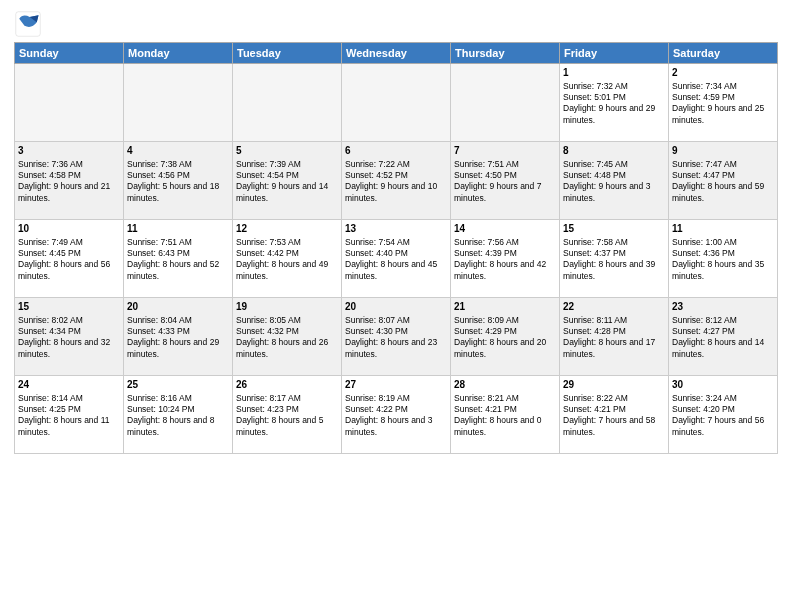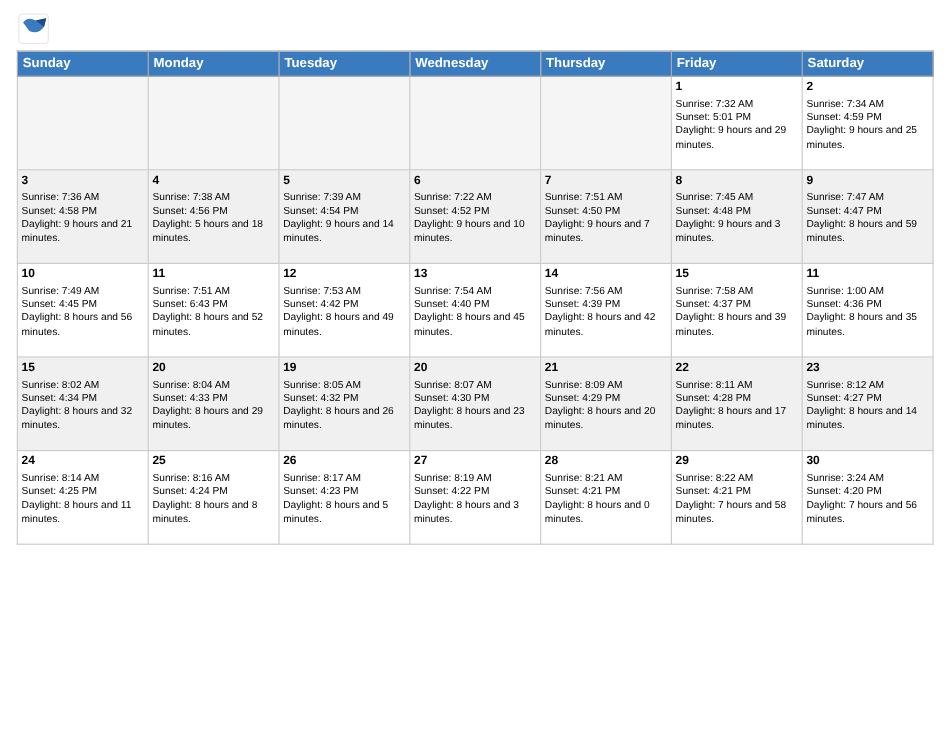--- a/index.html
+++ b/index.html
@@ -283,21 +283,21 @@
         <tr>
           <td>
             <span class="day-num">24</span>
             <div>Sunrise: 8:14 AM</div>
             <div>Sunset: 4:25 PM</div>
             <div>Daylight: 8 hours and 11 minutes.</div>
           </td>
           <td>
             <span class="day-num">25</span>
             <div>Sunrise: 8:16 AM</div>
-            <div>Sunset: 4:24 PM</div>
+            <div>Sunset: 10:24 PM</div>
             <div>Daylight: 8 hours and 8 minutes.</div>
           </td>
           <td>
             <span class="day-num">26</span>
             <div>Sunrise: 8:17 AM</div>
             <div>Sunset: 4:23 PM</div>
             <div>Daylight: 8 hours and 5 minutes.</div>
           </td>
           <td>
             <span class="day-num">27</span>

